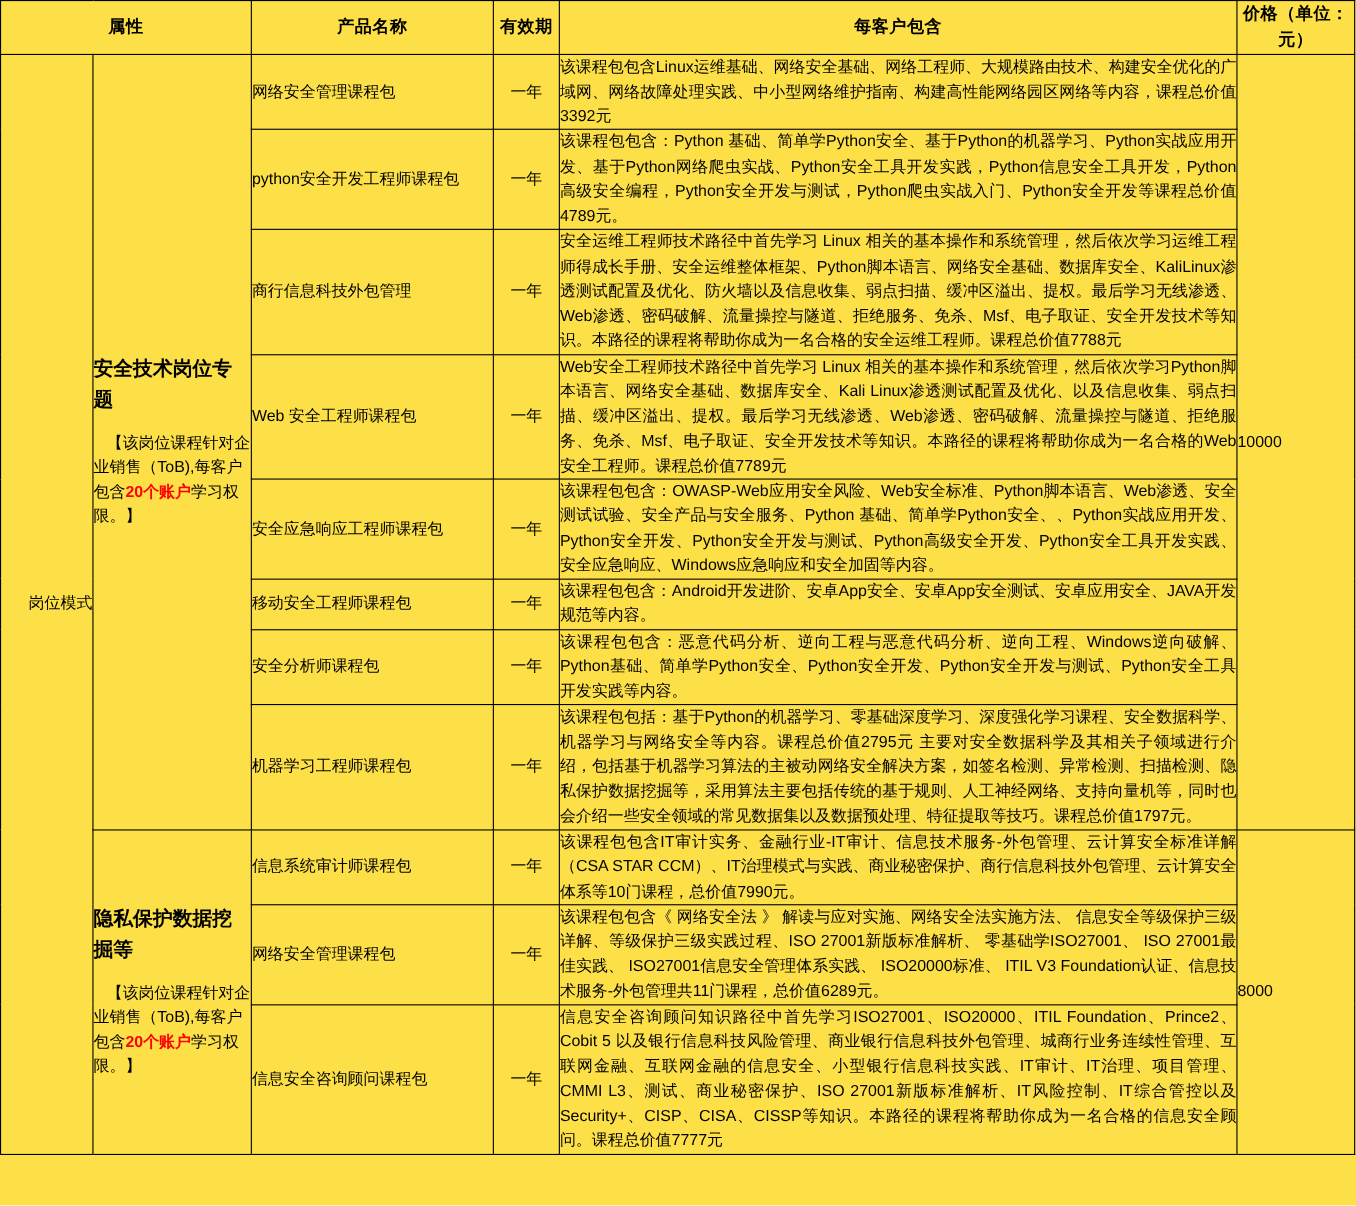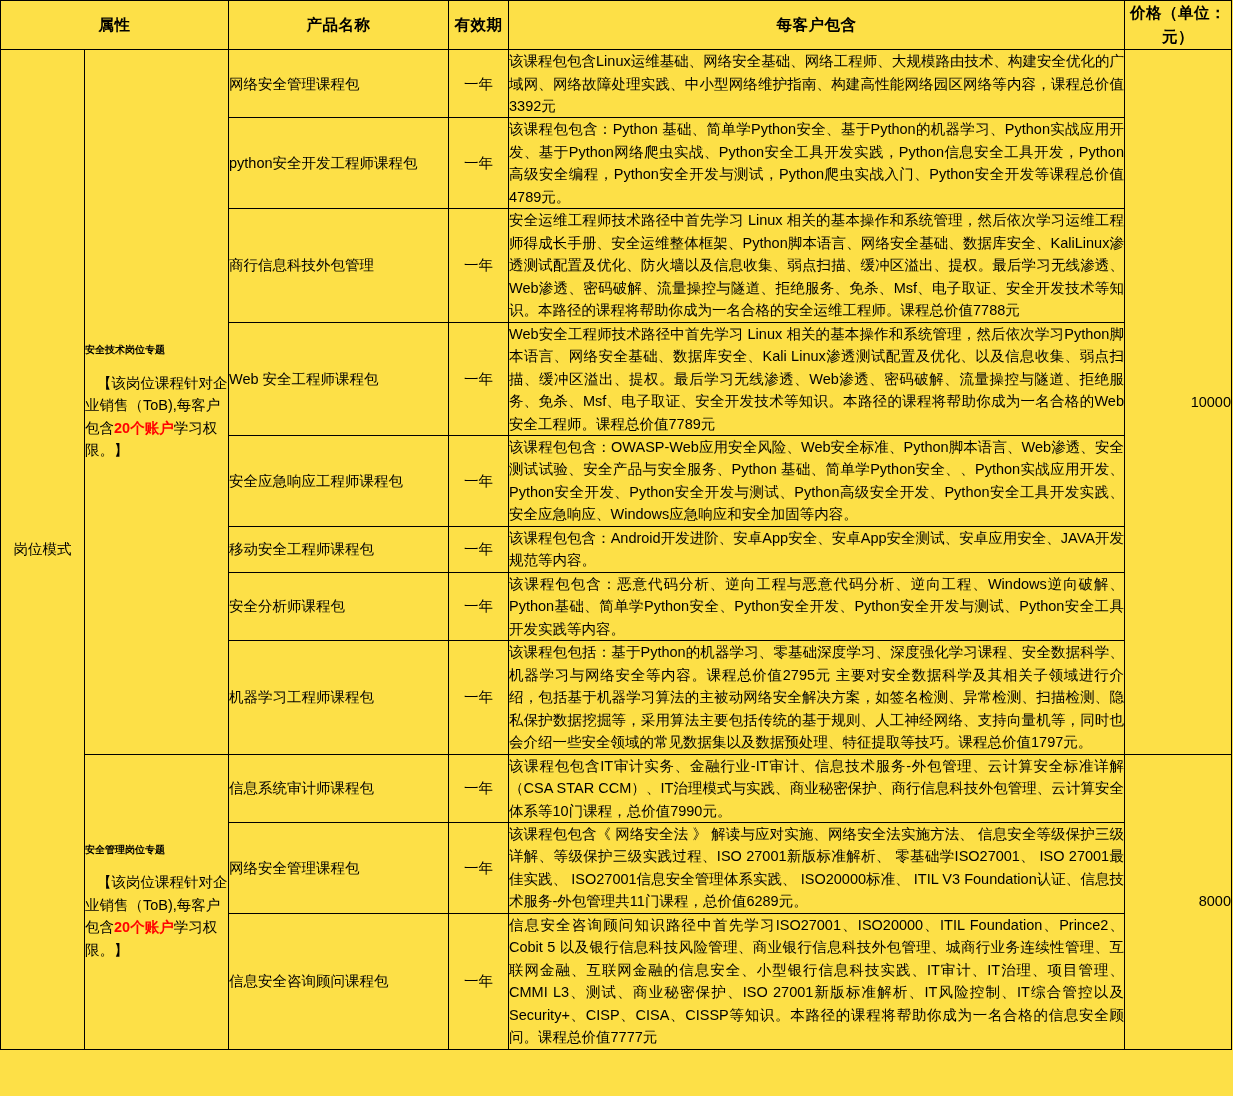--- a/index.html
+++ b/index.html
@@ -47,40 +47,40 @@
   tr.header-row th {
     height: 36px;
     text-align: center;
     font-weight: bold;
     font-size: 15.5px;
     letter-spacing: 0.5px;
   }
 
   
   td.attr-cell {
-    text-align: center;
+    text-align: right;
     font-weight: bold;
     font-size: 15.5px;
     padding-left: 6px;
     vertical-align: middle;
     margin-left: 28px;
   }
 
   
   td.cat-cell {
     padding: 0 7px 0 8px;
     vertical-align: middle;
     font-size: 14.5px;
     line-height: 1.62;
   }
   td.cat-cell .cat-title {
     font-weight: bold;
     display: block;
     margin-bottom: 14px;
-    font-size: 10px;
+    font-size: 18px;
   }
   td.cat-cell .cat-note {
     display: block;
     text-indent: 12px;
   }
   .hl {
     color: #ff0000;
     font-weight: bold;
   }
 
@@ -104,21 +104,21 @@
     padding: 6px 7px 6px 8px;
     vertical-align: middle;
     text-align: justify;
     text-justify: inter-ideograph;
     font-size: 14.2px;
     line-height: 1.62;
   }
 
   
   td.price-cell {
-    text-align: right;
+    text-align: left;
     vertical-align: middle;
     font-weight: bold;
     font-size: 15.5px;
   }
 </style>
 </head>
 <body>
 
 <div class="sheet">
   <table class="course-table">
@@ -181,21 +181,21 @@
           <td class="valid-cell">一年</td>
           <td class="desc-cell">该课程包包含：恶意代码分析、逆向工程与恶意代码分析、逆向工程、Windows逆向破解、Python基础、简单学Python安全、Python安全开发、Python安全开发与测试、Python安全工具开发实践等内容。</td>
         </tr>
         <tr>
           <td class="prod-cell">机器学习工程师课程包</td>
           <td class="valid-cell">一年</td>
           <td class="desc-cell">该课程包包括：基于Python的机器学习、零基础深度学习、深度强化学习课程、安全数据科学、机器学习与网络安全等内容。课程总价值2795元  主要对安全数据科学及其相关子领域进行介绍，包括基于机器学习算法的主被动网络安全解决方案，如签名检测、异常检测、扫描检测、隐私保护数据挖掘等，采用算法主要包括传统的基于规则、人工神经网络、支持向量机等，同时也会介绍一些安全领域的常见数据集以及数据预处理、特征提取等技巧。课程总价值1797元。</td>
         </tr>
         <tr>
           <td class="cat-cell" rowspan="3">
-            <span class="cat-title">安全管理岗位专题</span>
+            <span class="cat-title">隐私保护数据挖掘等</span>
             <span class="cat-note"><span>【该岗位课程针对企业销售（ToB),每客户包含</span><span class="hl">20个账户</span><span>学习权限。】</span></span>
           </td>
           <td class="prod-cell">信息系统审计师课程包</td>
           <td class="valid-cell">一年</td>
           <td class="desc-cell">该课程包包含IT审计实务、金融行业-IT审计、信息技术服务-外包管理、云计算安全标准详解（CSA STAR CCM）、IT治理模式与实践、商业秘密保护、商行信息科技外包管理、云计算安全体系等10门课程，总价值7990元。</td>
           <td class="price-cell" rowspan="3">8000</td>
         </tr>
         <tr>
           <td class="prod-cell">网络安全管理课程包</td>
           <td class="valid-cell">一年</td>

